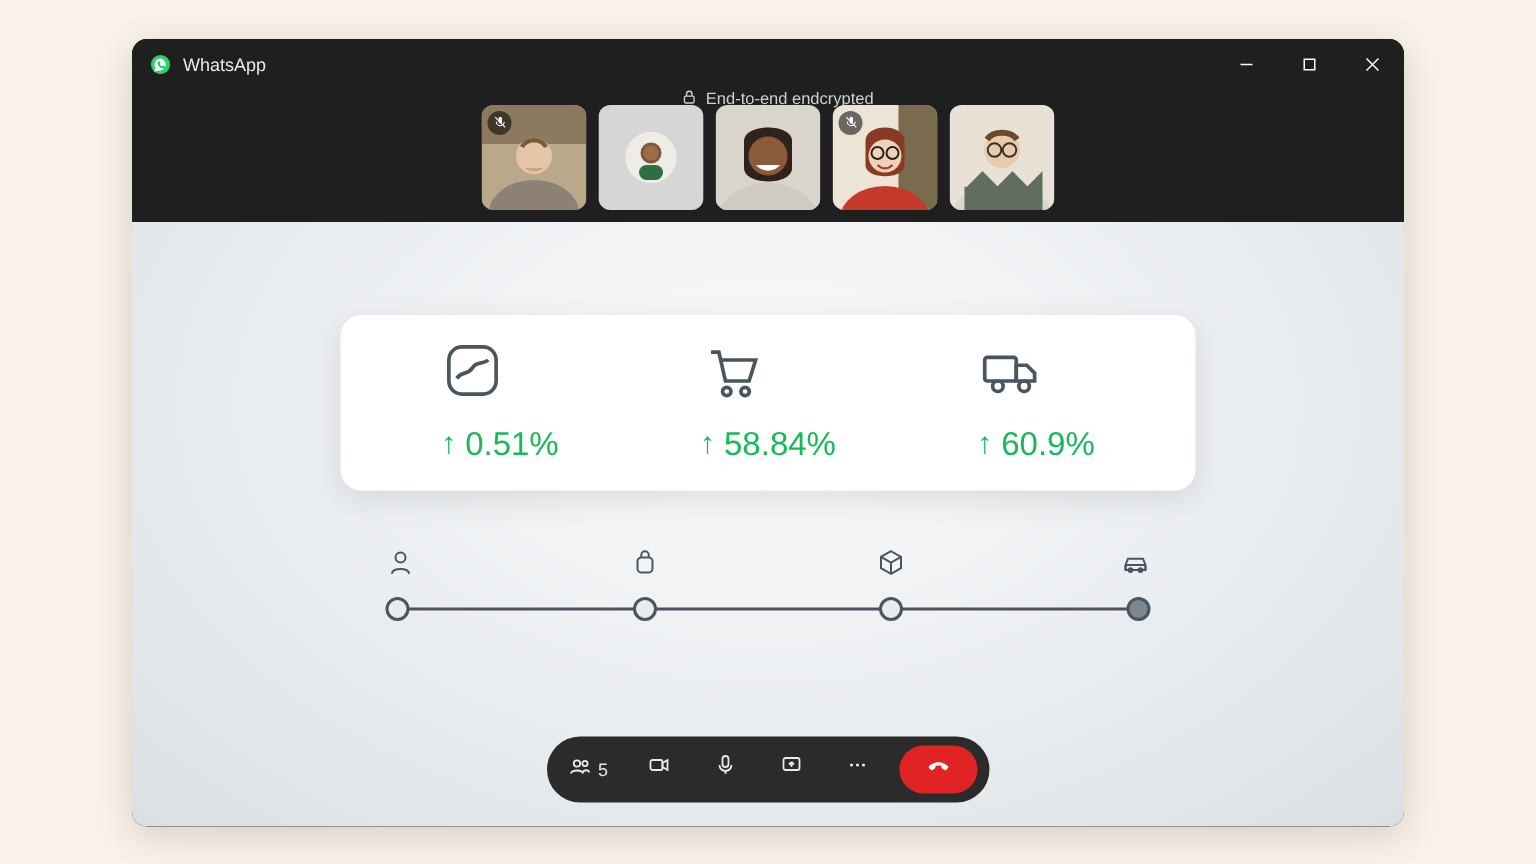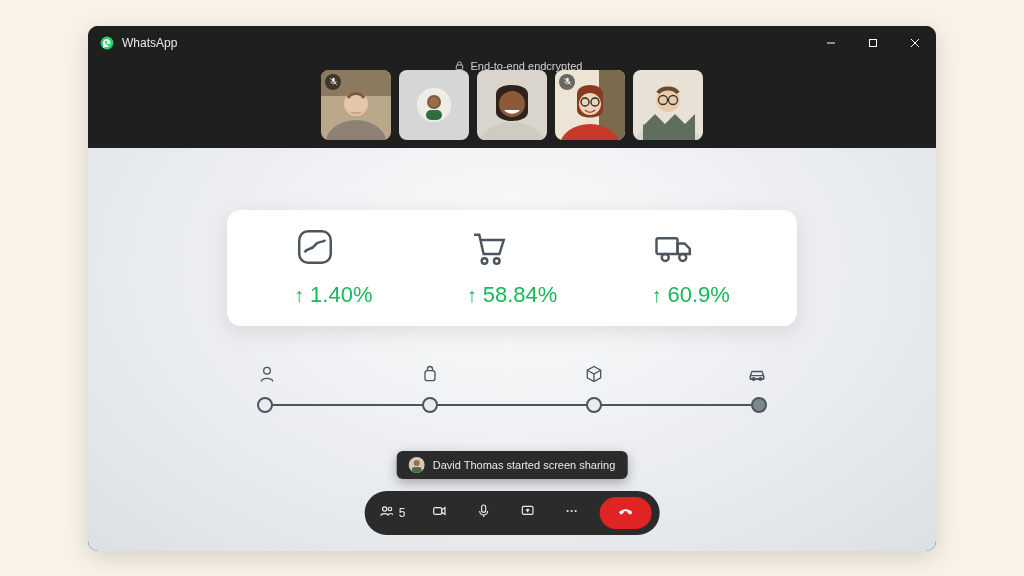--- a/index.html
+++ b/index.html
@@ -283,21 +283,21 @@
     <div class="card">
       <div class="stat">
         <span class="icon">
           <svg viewBox="0 0 24 24" width="42" height="42" fill="none" stroke="currentColor" stroke-width="1.4">
               <rect x="3" y="3" width="18" height="18" rx="5"></rect>
               <path d="M6 15c2-3 4-1 6-4s4-1 6-3"></path>
             </svg>
         </span>
         <span class="val">
           <span class="arrow">↑</span>
-          <span>1.40%</span>
+          <span>0.51%</span>
         </span>
       </div>
       <div class="stat">
         <span class="icon">
           <svg viewBox="0 0 24 24" width="42" height="42" fill="none" stroke="currentColor" stroke-width="1.4">
               <path d="M4 5h3l2.5 11h9L21 8H8"></path>
               <circle cx="10" cy="20" r="1.6"></circle>
               <circle cx="17" cy="20" r="1.6"></circle>
             </svg>
         </span>
@@ -353,30 +353,20 @@
       </div>
       <div class="track"></div>
       <div class="nodes">
         <div class="node"></div>
         <div class="node"></div>
         <div class="node"></div>
         <div class="node fill"></div>
       </div>
     </div>
 
-    <div class="toast">
-      <span class="ava">
-        <svg viewBox="0 0 16 16" width="16" height="16">
-            <circle cx="8" cy="8" r="8" fill="#d6c9b8"></circle>
-            <circle cx="8" cy="6" r="3" fill="#9c6e48"></circle>
-            <rect x="3" y="10" width="10" height="6" rx="3" fill="#4a6e4a"></rect>
-          </svg>
-      </span>
-      <span>David Thomas started screen sharing</span>
-    </div>
 
     <div class="controls">
       <div class="ctrl wide">
         <span>
           <svg viewBox="0 0 24 24" fill="none" stroke="currentColor" stroke-width="1.8">
               <circle cx="9" cy="9" r="3.2"></circle>
               <path d="M3 19c1-4 11-4 12 0"></path>
               <circle cx="17" cy="9" r="2.6"></circle>
               <path d="M15 18c.5-3 6-3 6 0"></path>
             </svg>

